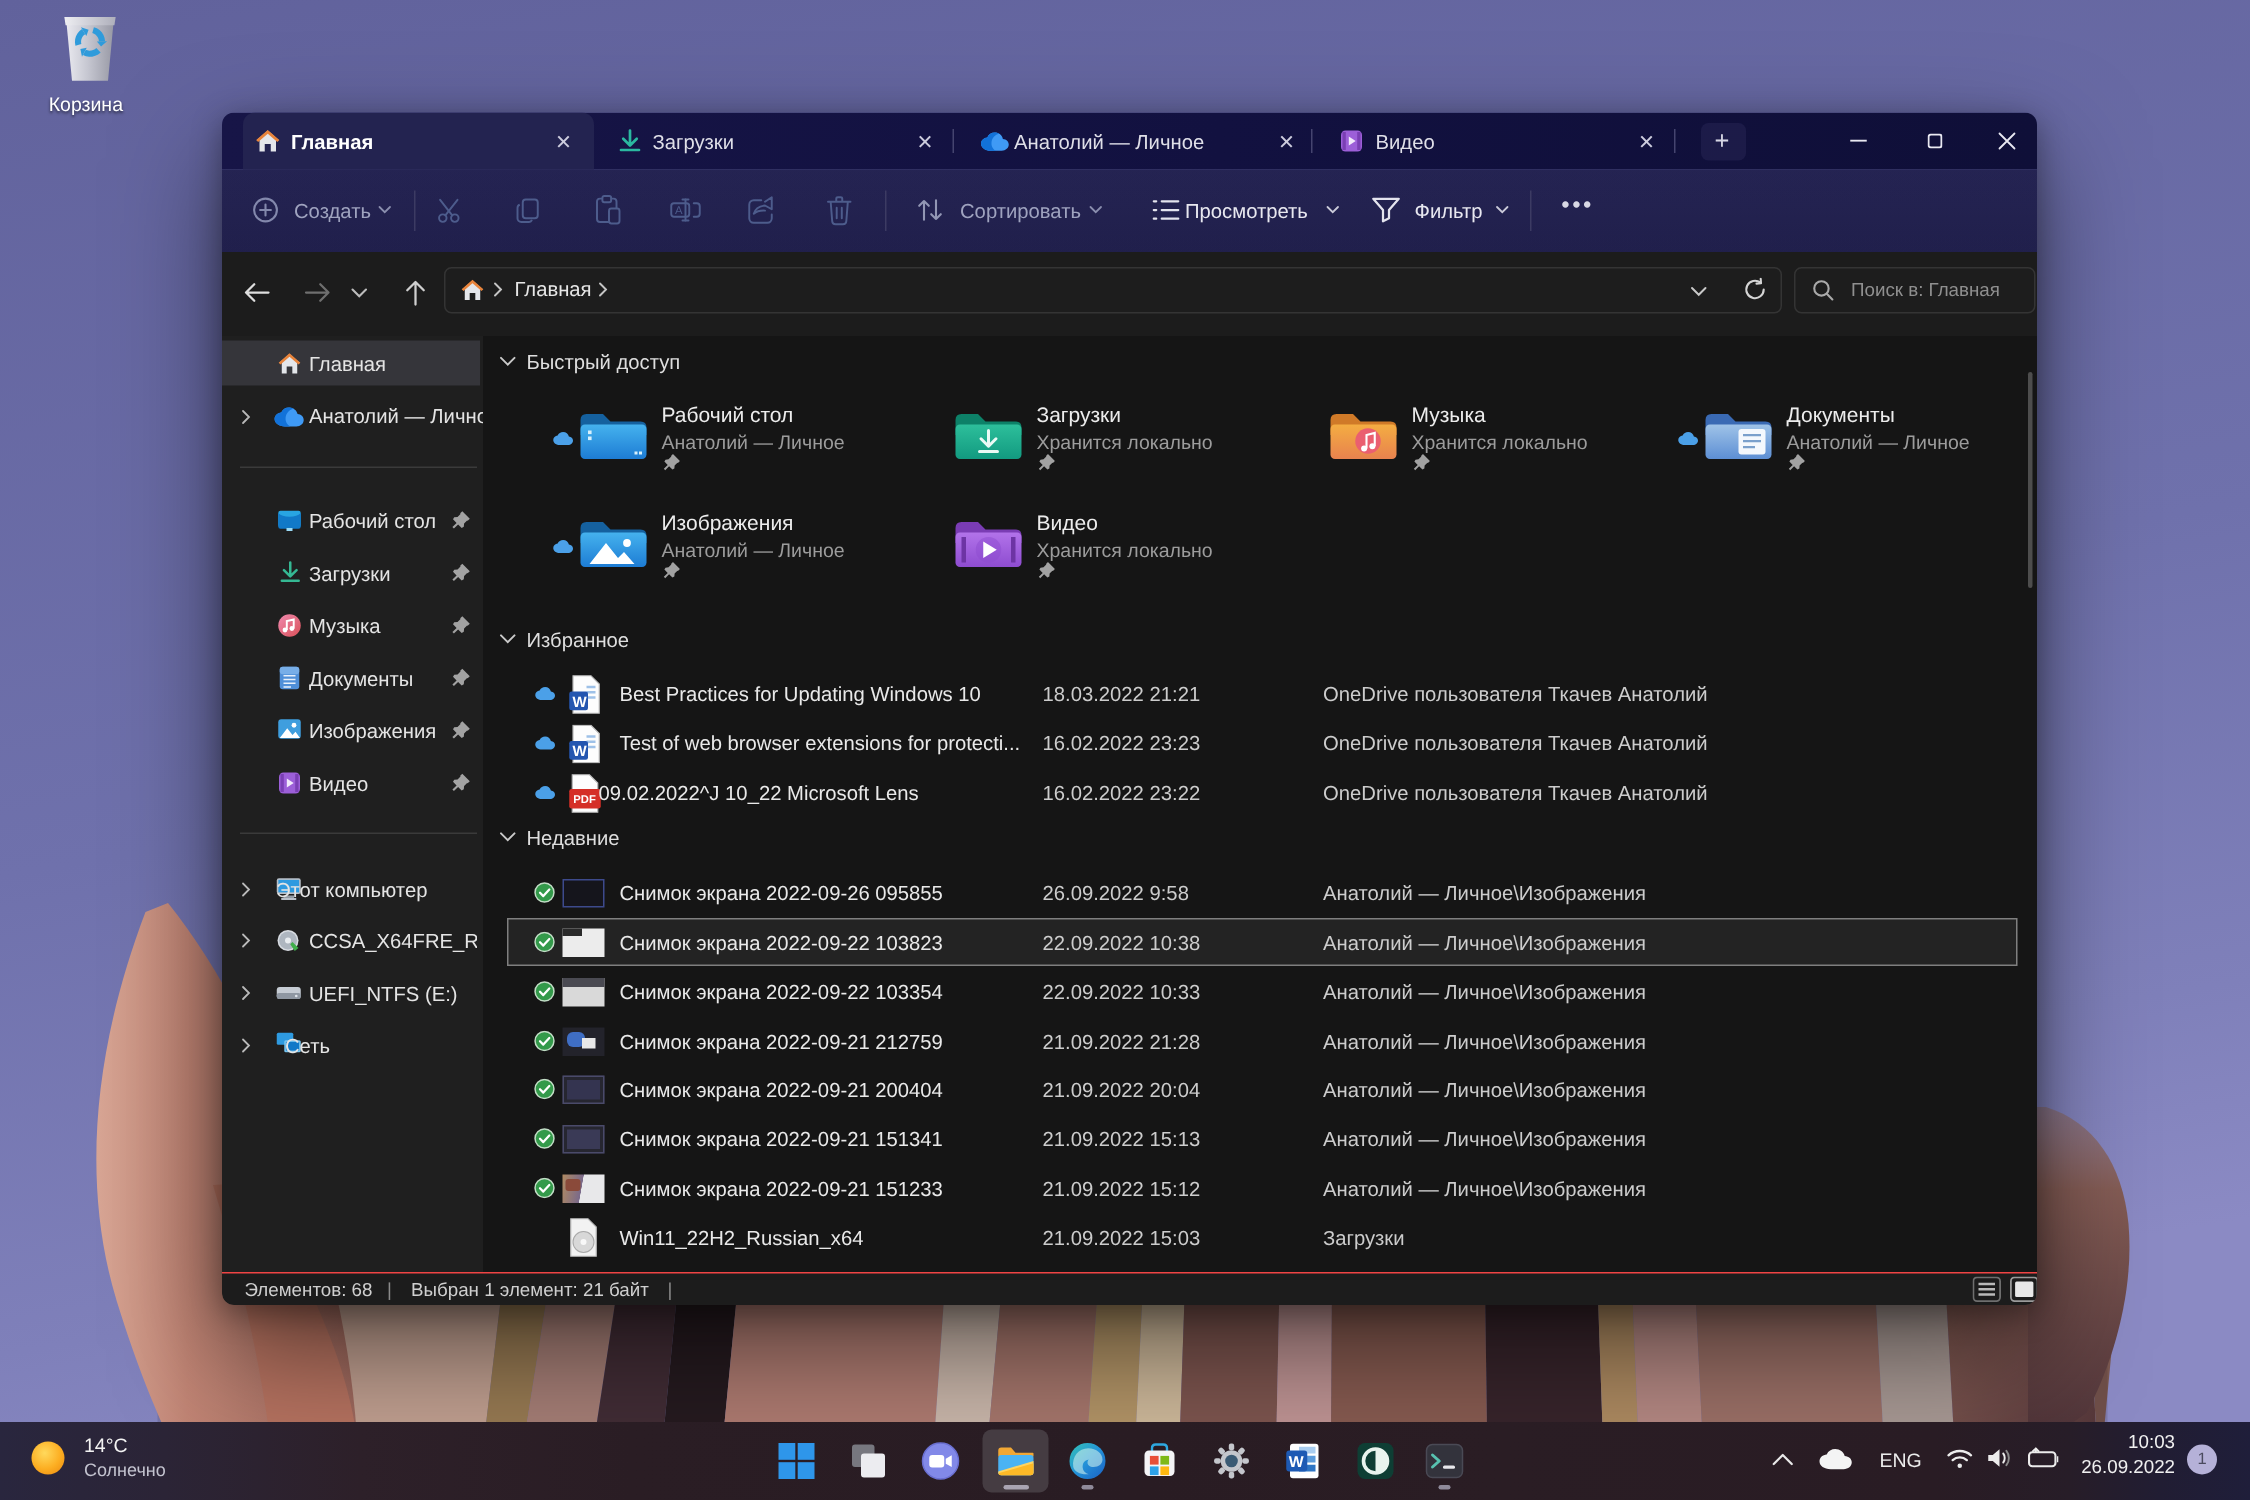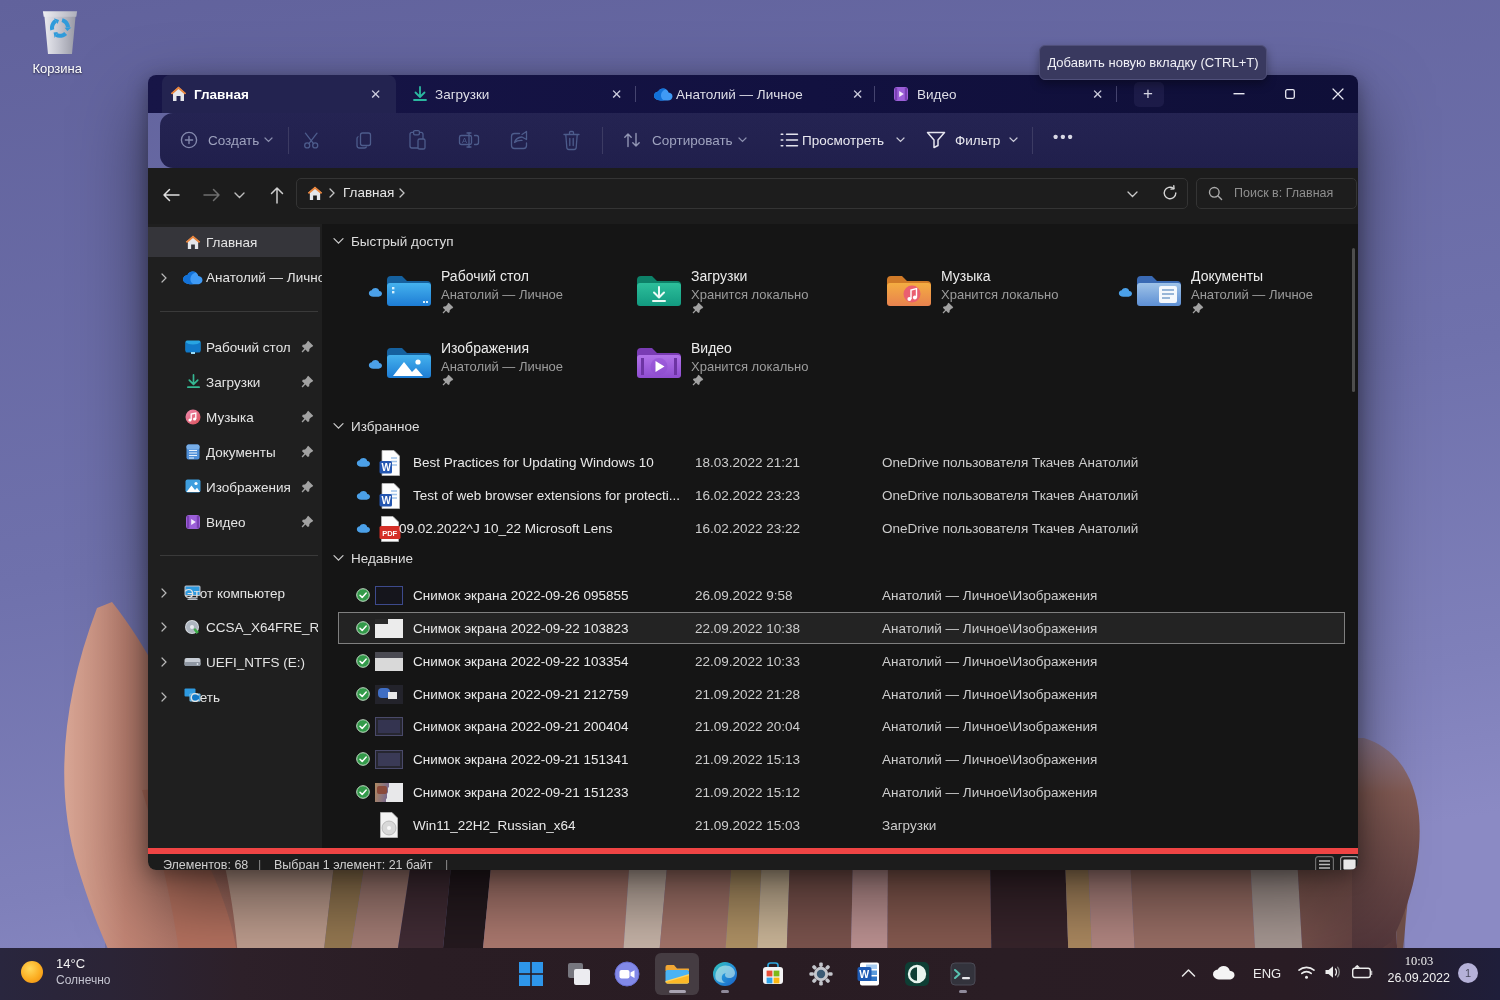--- a/index.html
+++ b/index.html
@@ -10,39 +10,39 @@
   
   #win{position:absolute;left:148px;top:75px;width:1210px;height:795px;
     border-radius:8px;overflow:hidden;box-shadow:0 30px 70px rgba(0,0,0,.5), 0 5px 20px rgba(0,0,0,.35);}
   #tabstrip{position:absolute;left:0;top:0;width:1210px;height:38px;
     background:linear-gradient(90deg,#171547 0%,#121140 55%,#0f0f38 100%);}
   .tab{position:absolute;top:0;height:38px;display:flex;align-items:center;color:#dfdfe8;font-size:13.5px;}
   #activetab{position:absolute;left:14px;top:0;width:234px;height:38px;background:#232350;
     border-radius:8px 8px 0 0;}
   .tabsep{position:absolute;top:11px;width:1px;height:16px;background:#45446f;}
   .tabx{color:#cdcdde;font-size:13.5px;font-weight:400;}
-  #toolbar{position:absolute;left:12px;top:38px;width:1210px;height:55px;
-    background:linear-gradient(90deg,#26255332 0,#26255332 100%),linear-gradient(180deg,#242352,#1f1e4a);border-radius:13px;}
+  #toolbar{position:absolute;left:0;top:38px;width:1210px;height:55px;
+    background:linear-gradient(90deg,#26255332 0,#26255332 100%),linear-gradient(180deg,#242352,#1f1e4a);}
   .tbsep{position:absolute;top:14px;width:1px;height:27px;background:#3c3b63;}
   .tbtxt{position:absolute;font-size:13.5px;color:#9fa3bf;}
   .tbtxtw{position:absolute;font-size:13.5px;color:#e8e8f0;}
   #navrow{position:absolute;left:0;top:93px;width:1210px;height:56px;background:#1c1c1c;}
   .navbox{position:absolute;background:#1d1d1d;border:1px solid #343434;border-radius:5px;box-sizing:border-box;}
   #body{position:absolute;left:0;top:149px;width:1210px;height:624px;background:#181818;}
   #sidebar{position:absolute;left:0;top:0;width:174px;height:624px;background:#1f1f1f;}
   #content{position:absolute;left:174px;top:0;width:1036px;height:624px;background:#151515;}
   .srow{position:absolute;left:0;width:174px;height:30px;display:flex;align-items:center;color:#e4e4e4;font-size:13.5px;white-space:nowrap;}
   .hdr{position:absolute;color:#dedede;font-size:13.5px;}
   .tile-name{position:absolute;color:#ececec;font-size:14px;white-space:nowrap;}
   .tile-sub{position:absolute;color:#9c9c9c;font-size:13px;white-space:nowrap;}
   .lname{position:absolute;color:#e9e9e9;font-size:13.5px;white-space:nowrap;}
   .ldate{position:absolute;color:#cccccc;font-size:13.5px;white-space:nowrap;}
   .lpath{position:absolute;color:#cccccc;font-size:13.5px;white-space:nowrap;}
   #statusbar{position:absolute;left:0;top:773px;width:1210px;height:22px;background:#1c1c1c;
-    border-top:6px solid #ef4444;box-sizing:border-box;color:#cfcfcf;font-size:12.5px;}
+    border-top:1px solid #ef4444;box-sizing:border-box;color:#cfcfcf;font-size:12.5px;}
   
   #taskbar{position:absolute;left:0;top:948px;width:1500px;height:52px;
     background:linear-gradient(90deg,#29263e 0,#2b2436 110px,#2d2029 240px,#2a1d24 420px,#291c23 760px,#2a1d24 1000px,#291c24 1290px,#271d28 1380px,#211d33 1440px,#1f1e3a 1500px);}
   .tbicon2{position:absolute;top:13px;width:26px;height:26px;}
   
   #tooltip{position:absolute;z-index:60;left:1039px;top:45px;width:228px;height:35px;background:#39395f;
     border-radius:6px;border:1px solid #50507a;box-sizing:border-box;display:flex;align-items:center;justify-content:center;
     color:#f0f0f6;font-size:13px;box-shadow:0 4px 10px rgba(0,0,0,.35);}
   .ws{ text-shadow:0 1px 2px rgba(0,0,0,.6);}
 </style>
@@ -151,21 +151,20 @@
           <path d="M 8.39,-0.29 L 5.42,2.33 L 3.40,-0.12 Z" fill="#2f9bdb"></path>
           <path d="M 5.23,5.23 L 4.01,6.22 L 2.61,6.92 L 1.09,7.32 L -0.47,7.38 L -2.02,7.12 L -3.47,6.53 L -2.07,3.88 L -1.20,4.23 L -0.28,4.39 L 0.65,4.35 L 1.55,4.12 L 2.39,3.70 L 3.11,3.11 Z" fill="#2f9bdb"></path>
           <path d="M -3.94,7.42 L -4.73,3.53 L -1.60,3.00 Z" fill="#2f9bdb"></path>
           <path d="M -7.15,1.92 L -7.39,0.37 L -7.30,-1.20 L -6.89,-2.71 L -6.16,-4.10 L -5.16,-5.31 L -3.92,-6.28 L -2.33,-3.73 L -3.07,-3.16 L -3.66,-2.44 L -4.09,-1.61 L -4.34,-0.71 L -4.39,0.22 L -4.25,1.14 Z" fill="#2f9bdb"></path>
           <path d="M -4.45,-7.12 L -0.69,-5.86 L -1.80,-2.88 Z" fill="#2f9bdb"></path>
         </g>
     </svg>
     <div style="color:#fff;font-size:13px;margin-top:1px;" class="ws">Корзина</div>
   </div>
 
-  <div id="tooltip">Добавить новую вкладку (CTRL+T)</div>
 
   <div id="win">
     <div id="tabstrip">
       <div id="activetab"></div>
 
       <svg class="abs" style="left:22px;top:11px;" width="17" height="16" viewBox="0 0 17 16">
         <path d="M 8.5,1 L 16,7.5 L 14,7.5 L 14,15 L 10.5,15 L 10.5,10 L 6.5,10 L 6.5,15 L 3,15 L 3,7.5 L 1,7.5 Z" fill="#e4e6ea"></path>
         <path d="M 8.5,0.6 L 0.8,7.3 L 2.1,8.6 L 8.5,3.1 L 14.9,8.6 L 16.2,7.3 Z" fill="#e8833a"></path>
       </svg>
       <div class="tab" style="left:46px;font-weight:bold;color:#fff;">Главная</div>
@@ -817,17 +816,17 @@
     <svg class="abs" style="left:1324px;top:16px;" width="17" height="16" viewBox="0 0 17 16">
       <path d="M 1.5,6 L 4.5,6 L 9,2.2 L 9,13.8 L 4.5,10 L 1.5,10 Z" fill="#ececec"></path>
       <path d="M 11.5,5 C 12.8,6.5 12.8,9.5 11.5,11" stroke="#ececec" stroke-width="1.3" fill="none" stroke-linecap="round"></path>
       <path d="M 13.6,3.2 C 15.8,5.8 15.8,10.2 13.6,12.8" stroke="#8a8a8a" stroke-width="1.3" fill="none" stroke-linecap="round"></path>
     </svg>
     <svg class="abs" style="left:1351px;top:16px;" width="23" height="15" viewBox="0 0 23 15" fill="none" stroke="#ececec">
       <rect x="1.7" y="4.2" width="17.6" height="9.3" rx="2.2" stroke-width="1.4"></rect>
       <path d="M 20.3,6.8 L 21.2,6.8 L 21.2,10.9 L 20.3,10.9" fill="#ececec" stroke="none"></path>
       <path d="M 6.2,4 L 6.2,1.6 L 4.3,3.4 M 6.2,1.6 L 8,3.4" stroke-width="1.3" stroke-linecap="round" stroke-linejoin="round"></path>
     </svg>
-    <div class="abs" style="left:1388px;top:6px;width:62px;text-align:center;color:#f0f0f0;font-size:12.5px;font-family:Liberation Serif, serif;">10:03</div>
+    <div class="abs" style="left:1388px;top:6px;width:62px;text-align:right;color:#f0f0f0;font-size:12.5px;">10:03</div>
     <div class="abs" style="left:1376px;top:23px;width:74px;text-align:right;color:#f0f0f0;font-size:12.5px;">26.09.2022</div>
     <div class="abs" style="left:1458px;top:15px;width:20px;height:20px;border-radius:50%;background:#b5b1d8;color:#4a4a5e;font-size:11px;display:flex;align-items:center;justify-content:center;">1</div>
   </div>
 </div>
 
 </body></html>

